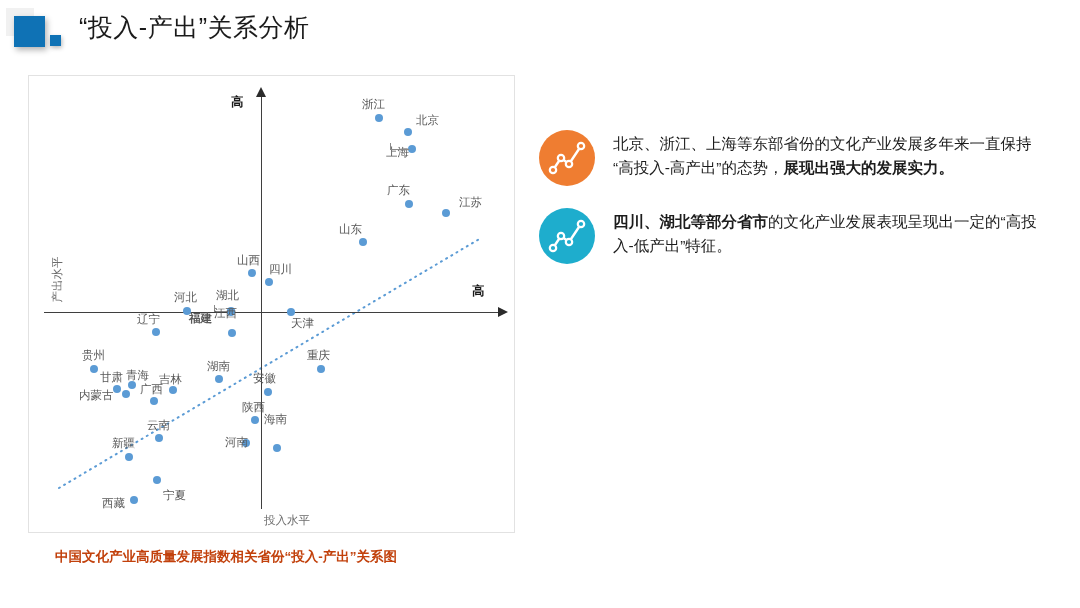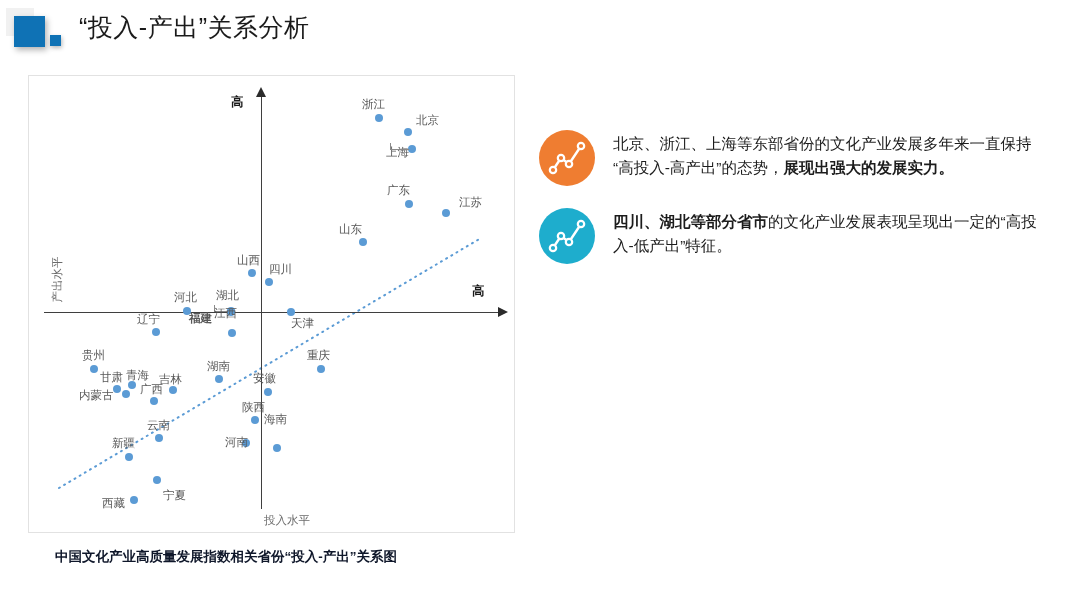--- a/index.html
+++ b/index.html
@@ -153,21 +153,21 @@
     position: absolute;
     border-left: 1px solid #8a8a8a;
     border-bottom: 1px solid #8a8a8a;
   }
 
   #chart-caption {
     position: absolute;
     left: 55px; top: 548px;
     font-size: 13.5px;
     font-weight: bold;
-    color: #0f172a;
+    color: #c2410c;
     white-space: nowrap;
   }
 
   
   #insight-panel {
     position: absolute;
     left: 539px; top: 130px;
     width: 520px;
   }
   .insight-row {

